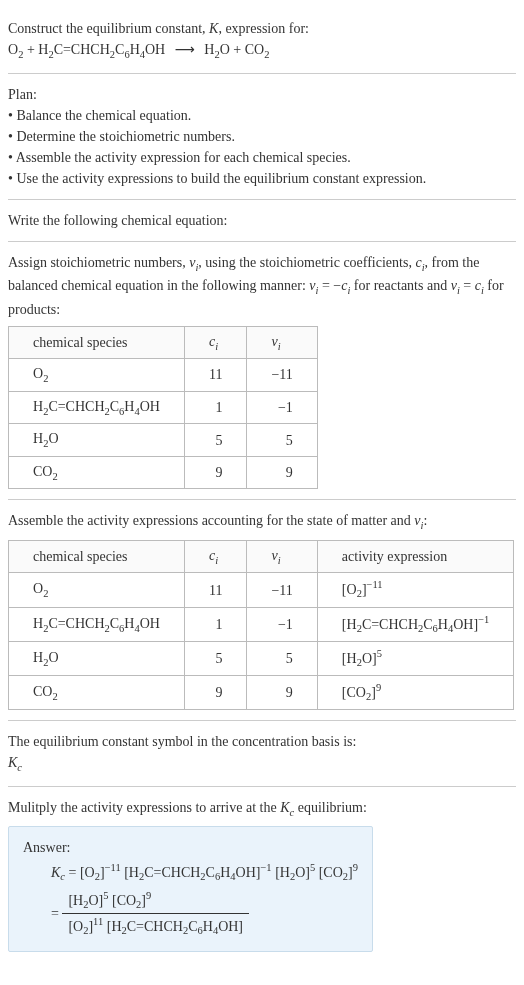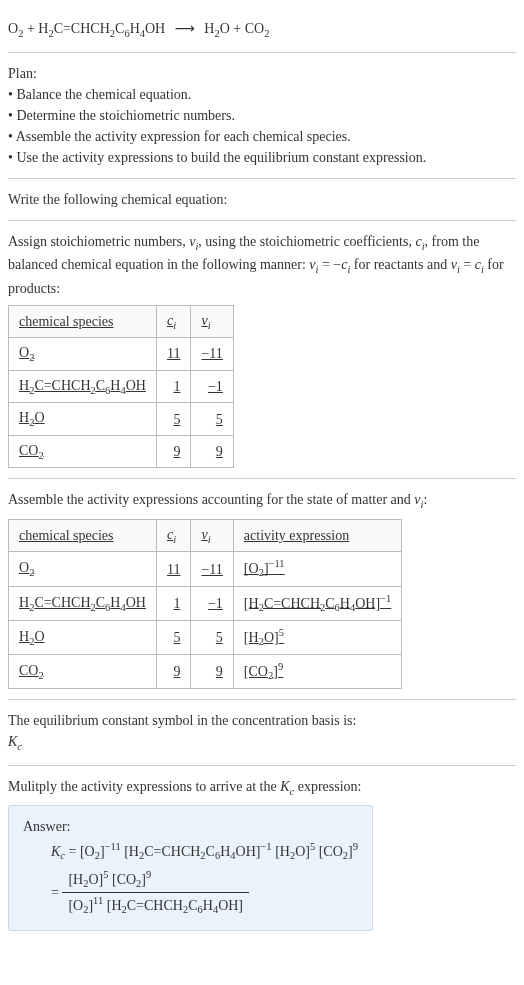--- a/index.html
+++ b/index.html
@@ -20,24 +20,23 @@
   .chem { font-family: Georgia, serif; }
   sub { font-size: 0.75em; vertical-align: sub; }
   sup { font-size: 0.75em; vertical-align: super; }
   .arrow { display: inline-block; margin: 0 6px; }
   table {
     border-collapse: collapse;
     margin-top: 6px;
   }
   th, td {
     border: 1px solid #bbb;
-    padding: 4px 10px;
+    padding: 4px 24px;
     text-align: left;
     font-weight: normal;
-    text-decoration: underline;
   }
   th { background: #fafafa; }
   td.num { text-align: right; }
   .italic { font-style: italic; }
   .answer-box {
     background: #eaf3fb;
     border: 1px solid #c8dceb;
     border-radius: 2px;
     padding: 10px 14px;
     margin-top: 6px;
@@ -50,20 +49,23 @@
   }
   .frac .num { display: block; border-bottom: 1px solid #333; padding: 0 6px; }
   .frac .den { display: block; padding: 0 6px; }
   .eqline { margin: 2px 0; }
   .indent { margin-left: 28px; }
 </style>
 </head>
 <body>
 
 <div class="section">
+  <div>
+    <span>Construct the equilibrium constant, </span><span class="italic">K</span><span>, expression for:</span>
+  </div>
   <div class="chem">
     <span><span>O</span><sub>2</sub></span><span> + H</span><sub>2</sub><span>C=CHCH</span><sub>2</sub><span>C</span><sub>6</sub><span>H</span><sub>4</sub><span>OH</span>
     <span class="arrow">⟶</span>
     <span><span>H</span><sub>2</sub><span>O + CO</span><sub>2</sub></span>
   </div>
 </div>
 
 <div class="section">
   <div>Plan:</div>
   <div>• Balance the chemical equation.</div>
@@ -151,21 +153,21 @@
     </table>
 </div>
 
 <div class="section">
   <div>The equilibrium constant symbol in the concentration basis is:</div>
   <div><span class="italic">K</span><sub class="italic">c</sub></div>
 </div>
 
 <div class="section">
   <div>
-    <span>Mulitply the activity expressions to arrive at the </span><span class="italic">K</span><sub class="italic">c</sub><span> expression:</span>
+    <span>Mulitply the activity expressions to arrive at the </span><span class="italic">K</span><sub class="italic">c</sub><span> equilibrium:</span>
   </div>
   <div class="answer-box">
     <div>Answer:</div>
     <div class="indent chem eqline">
       <span class="italic">K</span><sub class="italic">c</sub><span> = </span>[O<sub>2</sub>]<sup>−11</sup> [H<sub>2</sub>C=CHCH<sub>2</sub>C<sub>6</sub>H<sub>4</sub>OH]<sup>−1</sup> [H<sub>2</sub>O]<sup>5</sup> [CO<sub>2</sub>]<sup>9</sup>
     </div>
     <div class="indent chem eqline">
       <span style="vertical-align:middle;">= </span>
       <span class="frac">
         <span class="num">[H<sub>2</sub>O]<sup>5</sup> [CO<sub>2</sub>]<sup>9</sup></span>

